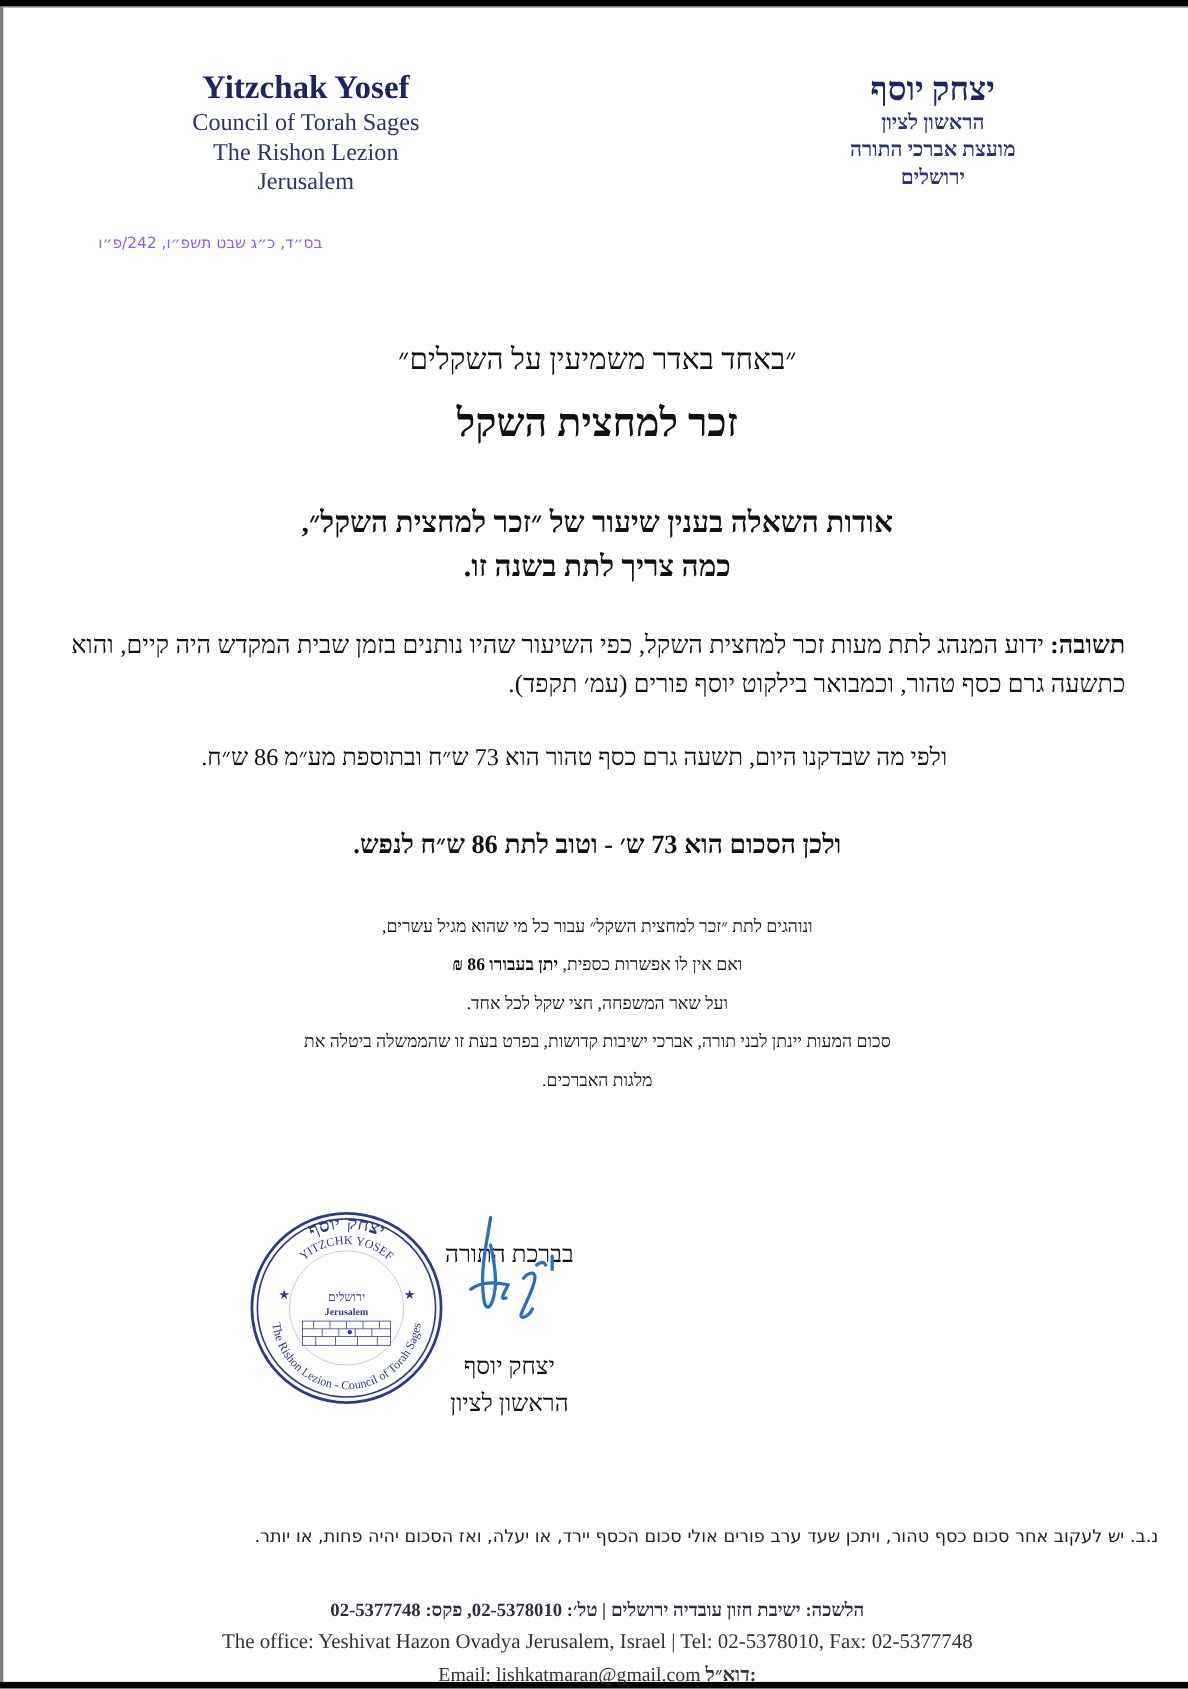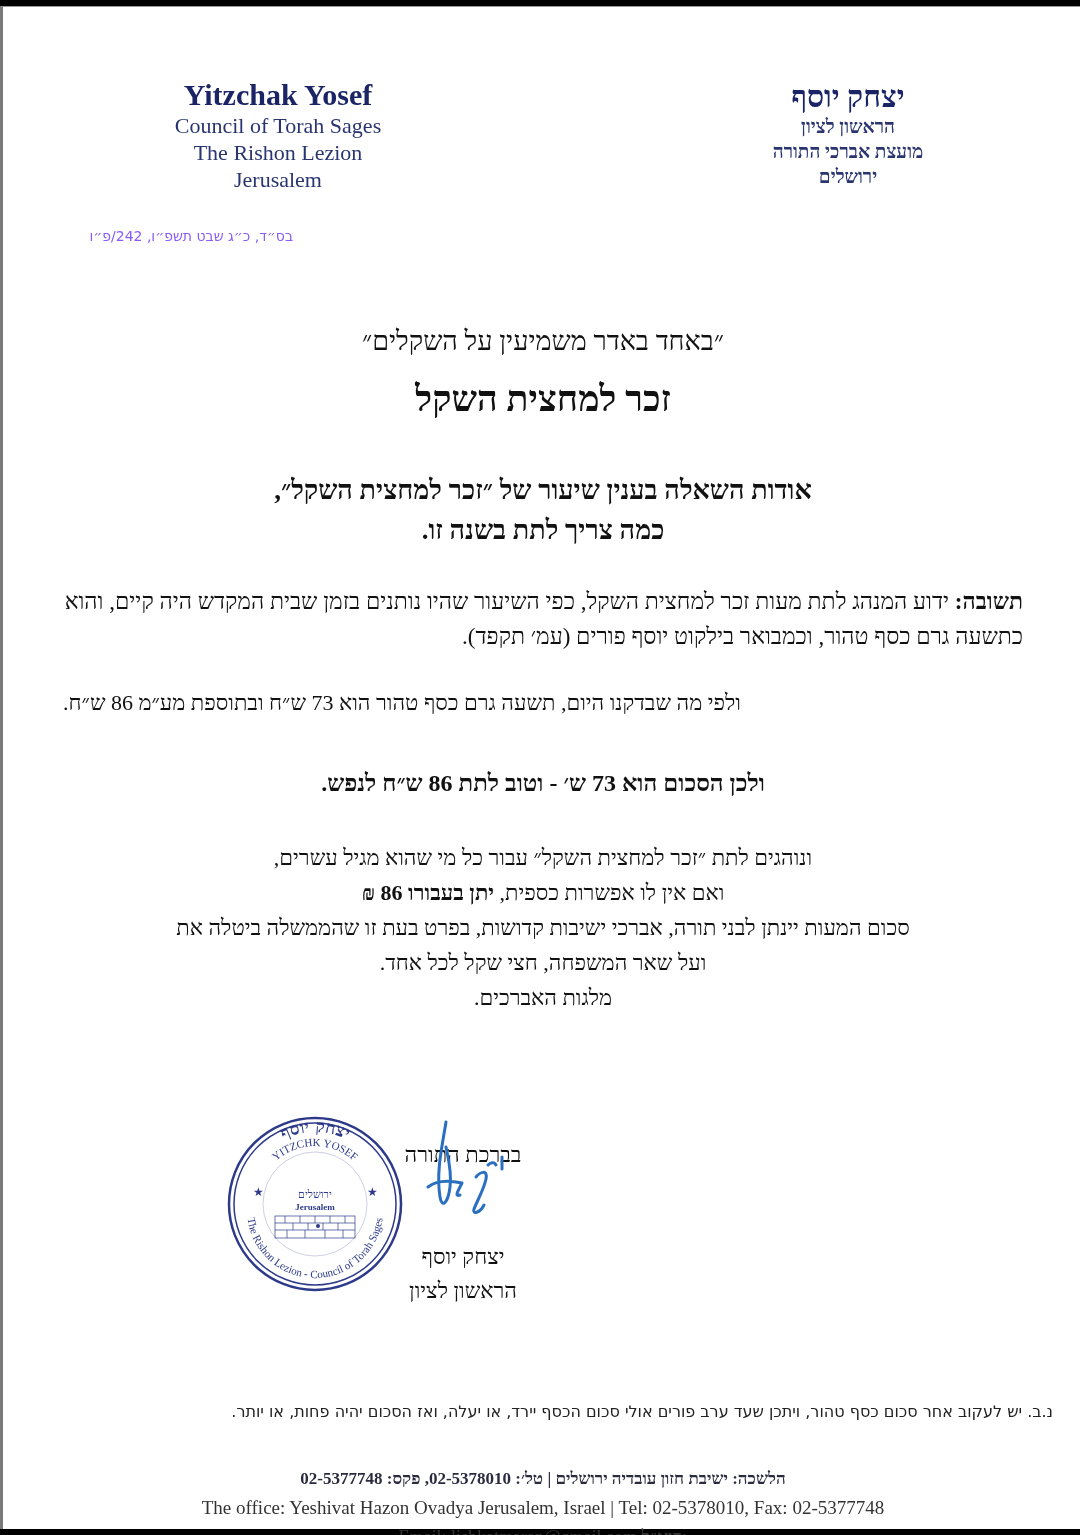--- a/index.html
+++ b/index.html
@@ -9,44 +9,44 @@
     font-family: "Liberation Serif", "DejaVu Serif", serif;
     color: #111;
   }
   .page {
     position: absolute; left: 0; top: 6px; width: 1080px; height: 1523px;
     background: #fff;
     border-left: 3px solid #7a7a7a;
     border-top: 1px solid #9a9a9a;
     box-sizing: border-box;
   }
-  .abs { position: absolute; margin-top: 15px; }
+  .abs { position: absolute; }
 
   
   .lh-en { left: 140px; top: 56px; width: 270px; color: #1b2a6b; text-align: center; }
   .lh-en .name { font-weight: bold; font-size: 30px; line-height: 34px; color: #1b2566; }
   .lh-en .line { font-size: 22px; line-height: 27px; color: #2a3570; }
   .lh-he { left: 730px; top: 58px; width: 230px; text-align: center; direction: rtl; color: #1b2566; }
   .lh-he .name { font-weight: bold; font-size: 30px; line-height: 34px; }
   .lh-he .line { font-weight: bold; font-size: 19px; line-height: 25px; color: #2a3570; }
 
   .ref { left: 30px; top: 206px; width: 260px; direction: rtl; text-align: right; font-family: "DejaVu Sans", sans-serif; font-size: 14px; color: #8b5cf6; }
 
   .quote { left: 0; width: 1080px; top: 304px; font-size: 27px; text-align: center; direction: rtl; }
   .title { left: 0; width: 1080px; top: 356px; font-size: 36px; font-weight: bold; text-align: center; direction: rtl; }
 
   .question { left: 0; width: 1080px; top: 448px; font-size: 27px; font-weight: bold; text-align: center; direction: rtl; line-height: 40px; }
 
   .answer { left: 60px; width: 960px; top: 562px; font-size: 23px; text-align: right; direction: rtl; line-height: 35px; }
   .answer b { font-weight: bold; text-align: center; }
 
-  .calc { left: 60px; width: 918px; top: 668px; font-size: 22px; text-align: left; direction: rtl; }
+  .calc { left: 60px; width: 918px; top: 668px; font-size: 22px; text-align: center; direction: rtl; }
   .sum { left: 0; width: 1080px; top: 748px; font-size: 24px; font-weight: bold; text-align: center; direction: rtl; }
 
-  .custom { left: 50px; width: 980px; top: 818px; font-size: 22px; text-align: center; direction: rtl; line-height: 35px; }
+  .custom { left: 50px; width: 980px; top: 818px; font-size: 16px; text-align: center; direction: rtl; line-height: 35px; }
   .custom b { font-weight: bold; }
 
   .blessing { left: 380px; width: 160px; top: 1120px; font-size: 22px; text-align: center; direction: rtl; }
   .signer { left: 380px; width: 160px; top: 1218px; font-size: 22px; text-align: center; direction: rtl; line-height: 34px; }
 
   .seal { left: 222px; top: 1092px; width: 180px; height: 180px; }
   .sig { left: 415px; top: 1095px; width: 120px; height: 110px; }
 
   .nb { left: 30px; width: 1020px; top: 1380px; font-size: 16px; text-align: right; direction: rtl; font-family: "DejaVu Sans", sans-serif; color: #222; }
 
@@ -88,22 +88,22 @@
     <b>תשובה:</b><span> ידוע המנהג לתת מעות זכר למחצית השקל, כפי השיעור שהיו נותנים בזמן שבית המקדש היה קיים, והוא כתשעה גרם כסף טהור, וכמבואר בילקוט יוסף פורים (עמ׳ תקפד).</span>
   </div>
 
   <div class="abs calc">ולפי מה שבדקנו היום, תשעה גרם כסף טהור הוא 73 ש״ח ובתוספת מע״מ 86 ש״ח.</div>
 
   <div class="abs sum">ולכן הסכום הוא 73 ש׳ - וטוב לתת 86 ש״ח לנפש.</div>
 
   <div class="abs custom">
     <div>ונוהגים לתת ״זכר למחצית השקל״ עבור כל מי שהוא מגיל עשרים,</div>
     <div><span>ואם אין לו אפשרות כספית, </span><b>יתן בעבורו 86 ₪</b></div>
+    <div>ועל שאר המשפחה, חצי שקל לכל אחד.</div>
     <div>סכום המעות יינתן לבני תורה, אברכי ישיבות קדושות, בפרט בעת זו שהממשלה ביטלה את</div>
-    <div>ועל שאר המשפחה, חצי שקל לכל אחד.</div>
     <div>מלגות האברכים.</div>
   </div>
 
   <div class="abs seal">
     <svg width="180" height="180" viewBox="0 0 180 180">
       <defs>
         <path id="arcTop" d="M 32 90 A 58 58 0 0 1 148 90"></path>
         <path id="arcBottom" d="M 22 96 A 68 68 0 0 0 158 96"></path>
         <path id="arcTopHe" d="M 18 90 A 72 72 0 0 1 162 90"></path>
       </defs>

